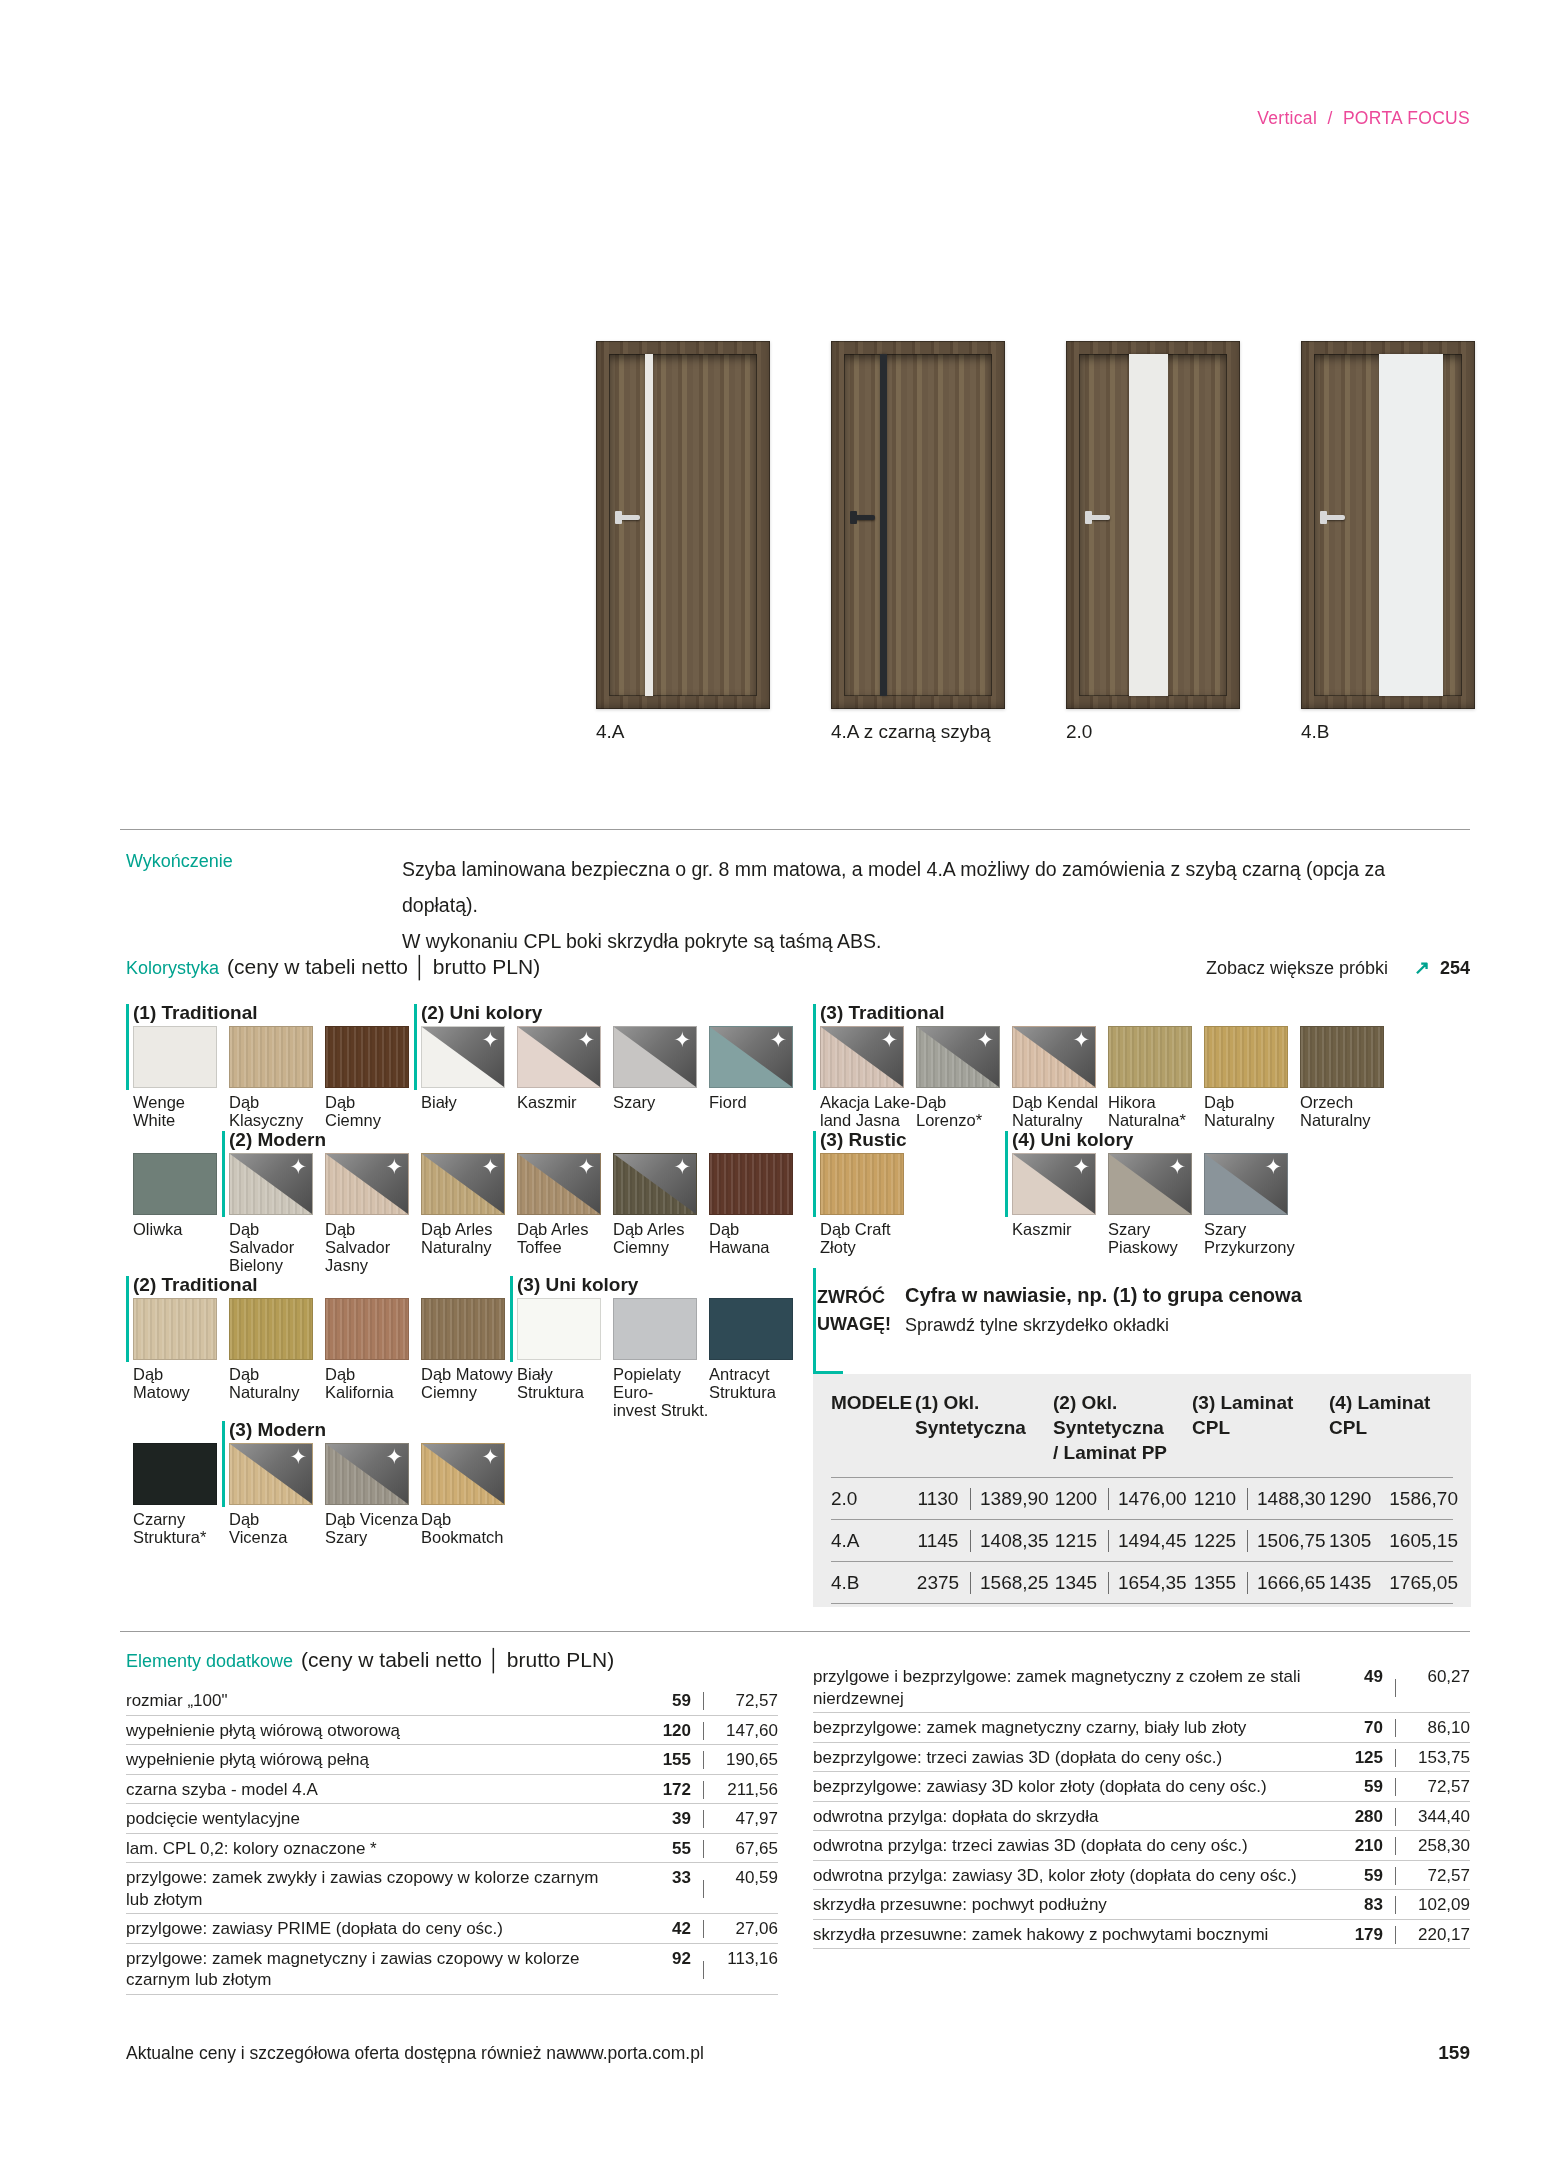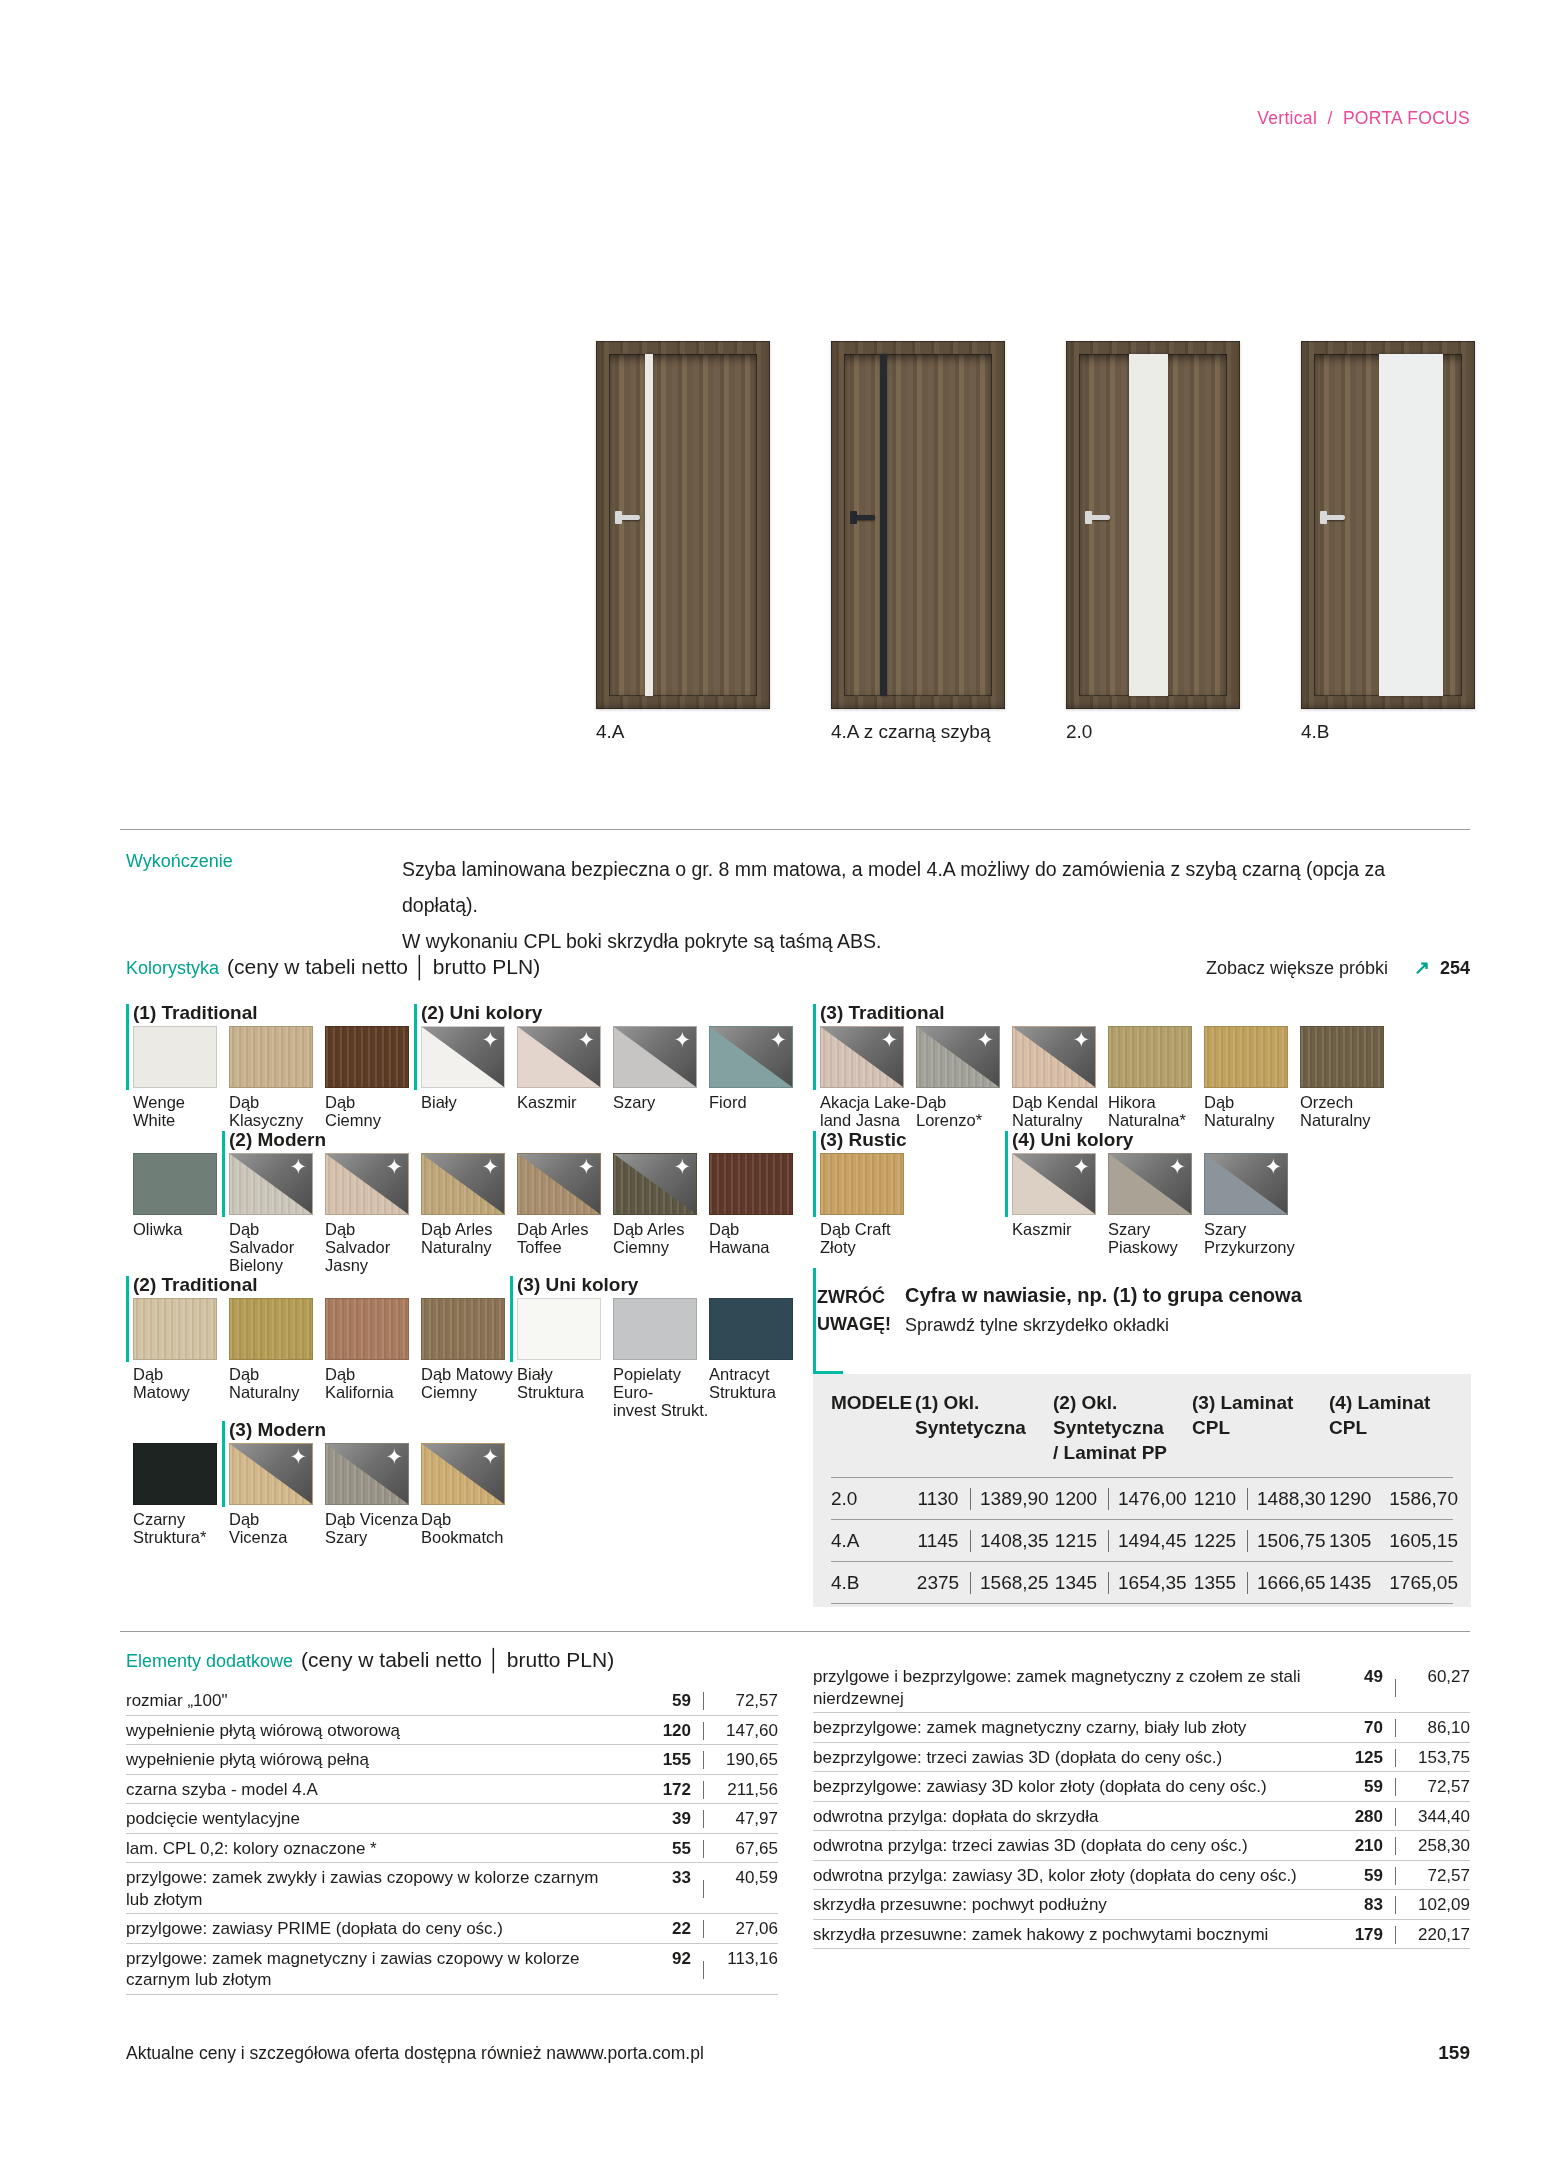--- a/index.html
+++ b/index.html
@@ -630,21 +630,21 @@
     </div>
     <div class="prow">
       <div class="lab">przylgowe: zamek zwykły i zawias czopowy w kolorze czarnym
 lub złotym</div>
       <div class="net">33</div>
       <div class="vbar"></div>
       <div class="gross">40,59</div>
     </div>
     <div class="prow">
       <div class="lab">przylgowe: zawiasy PRIME (dopłata do ceny ośc.)</div>
-      <div class="net">22</div>
+      <div class="net">42</div>
       <div class="vbar"></div>
       <div class="gross">27,06</div>
     </div>
     <div class="prow">
       <div class="lab">przylgowe: zamek magnetyczny i zawias czopowy w kolorze
 czarnym lub złotym</div>
       <div class="net">92</div>
       <div class="vbar"></div>
       <div class="gross">113,16</div>
     </div>

